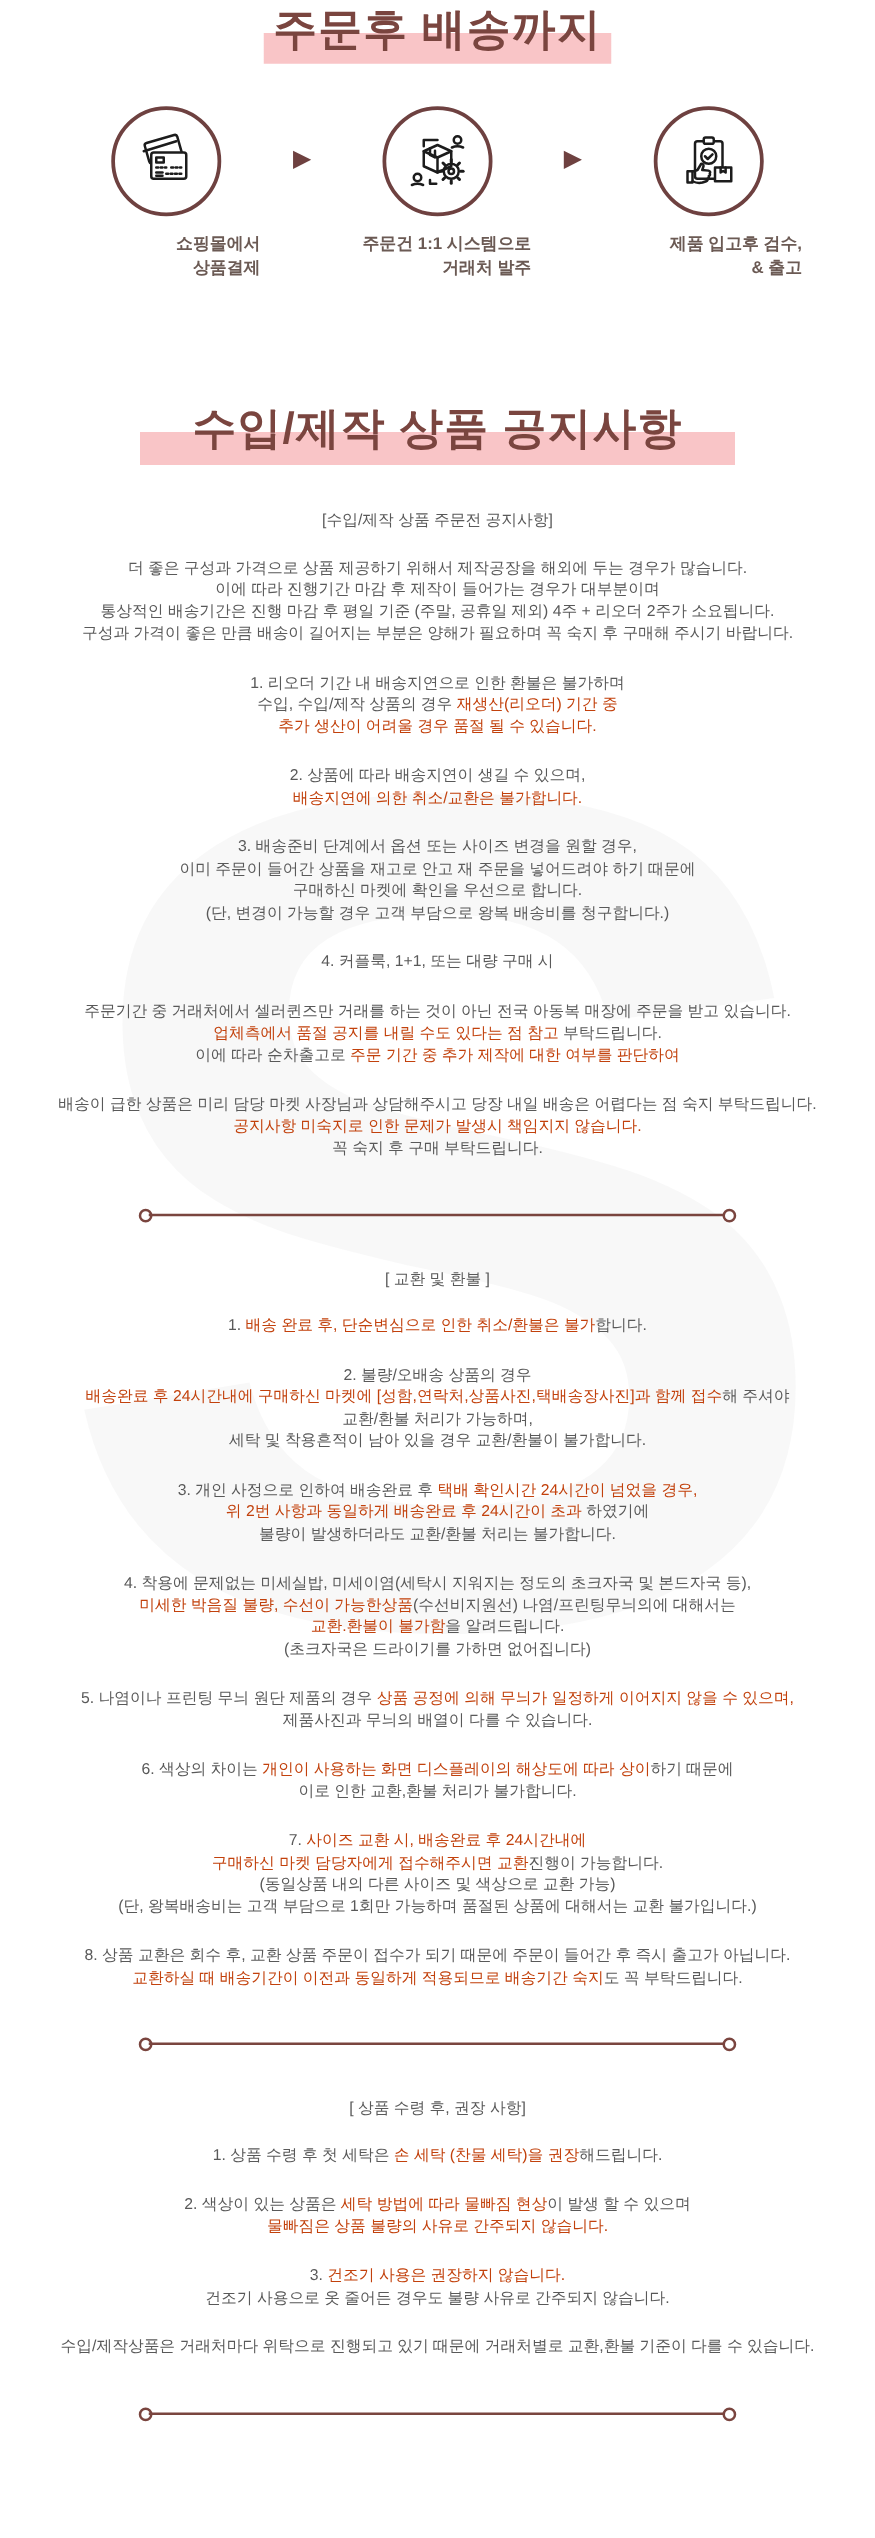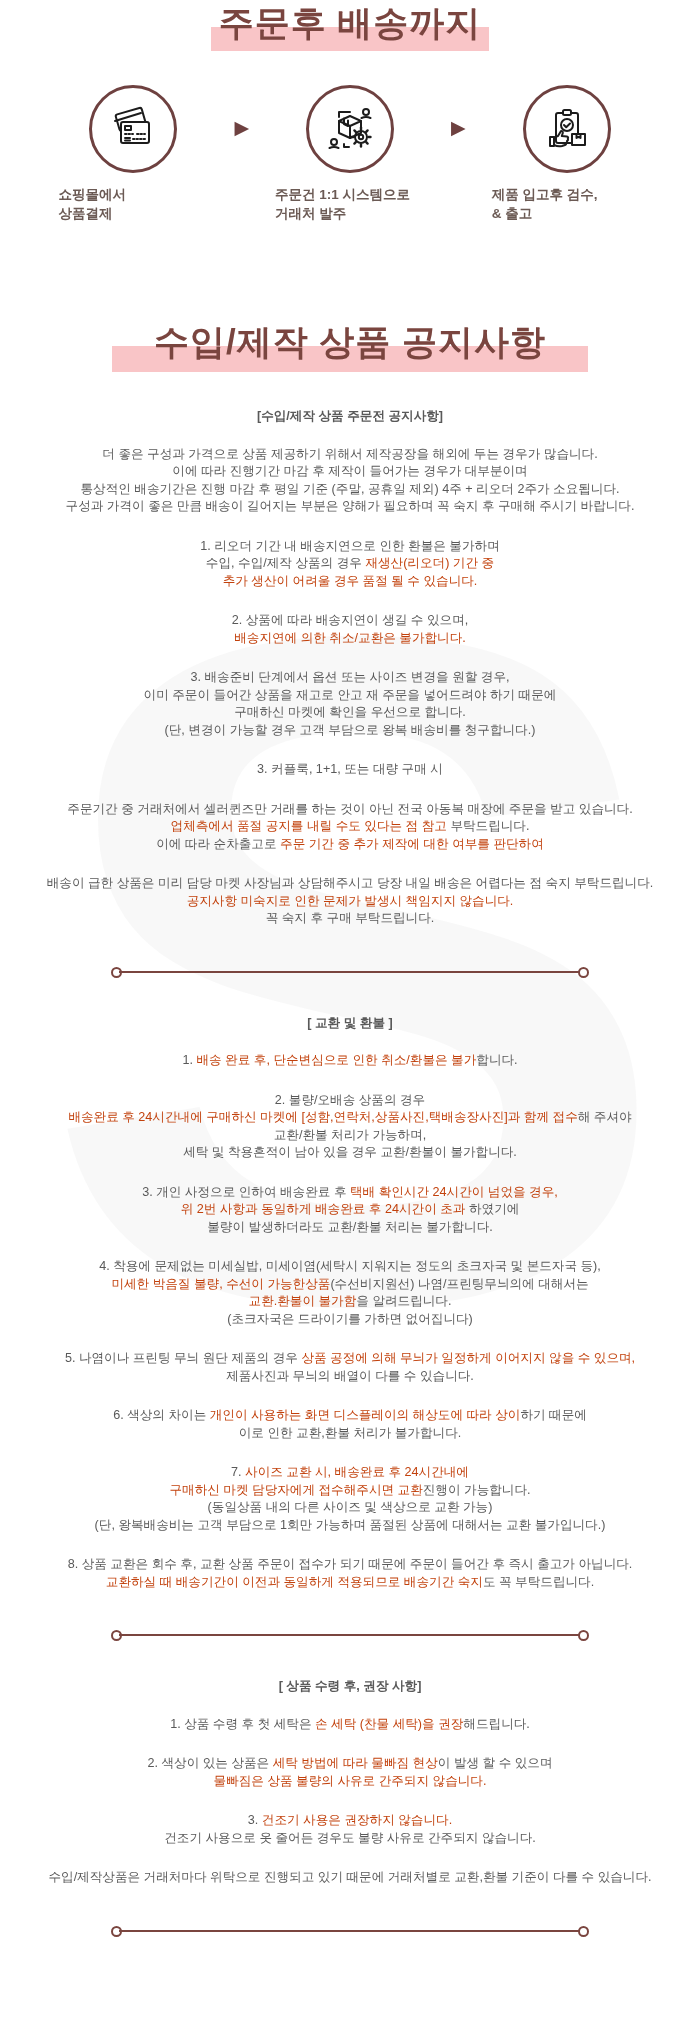--- a/index.html
+++ b/index.html
@@ -49,21 +49,21 @@
 
   
   .process { }
   .steps {
     margin-top: 34px;
     display: flex;
     justify-content: center;
     align-items: flex-start;
     gap: 26px;
   }
-  .step { width: 150px; text-align: left; }
+  .step { width: 150px; text-align: right; }
   .circle {
     width: 82px; height: 82px;
     margin: 0 auto;
     border: 3px solid #6e4140;
     border-radius: 50%;
     display: flex; align-items: center; justify-content: center;
     background: #fff;
   }
   .circle svg { display: block; }
   .step-label {
@@ -78,21 +78,21 @@
     font-size: 19px;
     margin-top: 33px;
     line-height: 19px;
   }
 
   
   .notice { margin-top: 96px; }
   .notice-body { margin-top: 30px; text-align: center; }
   .nb-header {
     color: #7a453f;
-    font-weight: bold;
+    font-weight: normal;
     font-size: 15px;
     margin: 36px 0 20px 0;
   }
   .nb-para { margin: 0 10px 22px 10px; }
   .nb-line { font-size: 12.6px; line-height: 17.5px; color: #595959; }
   .nb-line .red { color: #c2410c; font-weight: normal; }
   .nb-divider {
     position: relative;
     width: 478px;
     height: 13px;
@@ -229,21 +229,21 @@
           <div class="nb-line"><span>2. 상품에 따라 배송지연이 생길 수 있으며,</span></div>
           <div class="nb-line"><span class="red">배송지연에 의한 취소/교환은 불가합니다.</span></div>
         </div>
         <div class="nb-para">
           <div class="nb-line"><span>3. 배송준비 단계에서 옵션 또는 사이즈 변경을 원할 경우,</span></div>
           <div class="nb-line"><span>이미 주문이 들어간 상품을 재고로 안고 재 주문을 넣어드려야 하기 때문에</span></div>
           <div class="nb-line"><span>구매하신 마켓에 확인을 우선으로 합니다.</span></div>
           <div class="nb-line"><span>(단, 변경이 가능할 경우 고객 부담으로 왕복 배송비를 청구합니다.)</span></div>
         </div>
         <div class="nb-para">
-          <div class="nb-line"><span>3. 커플룩, 1+1, 또는 대량 구매 시</span></div>
+          <div class="nb-line"><span>4. 커플룩, 1+1, 또는 대량 구매 시</span></div>
         </div>
         <div class="nb-para">
           <div class="nb-line"><span>주문기간 중 거래처에서 셀러퀸즈만 거래를 하는 것이 아닌 전국 아동복 매장에 주문을 받고 있습니다.</span></div>
           <div class="nb-line"><span class="red">업체측에서 품절 공지를 내릴 수도 있다는 점 참고</span><span> 부탁드립니다.</span></div>
           <div class="nb-line"><span>이에 따라 순차출고로 </span><span class="red">주문 기간 중 추가 제작에 대한 여부를 판단하여</span></div>
         </div>
         <div class="nb-para">
           <div class="nb-line"><span>배송이 급한 상품은 미리 담당 마켓 사장님과 상담해주시고 당장 내일 배송은 어렵다는 점 숙지 부탁드립니다.</span></div>
           <div class="nb-line"><span class="red">공지사항 미숙지로 인한 문제가 발생시 책임지지 않습니다.</span></div>
           <div class="nb-line"><span>꼭 숙지 후 구매 부탁드립니다.</span></div>

